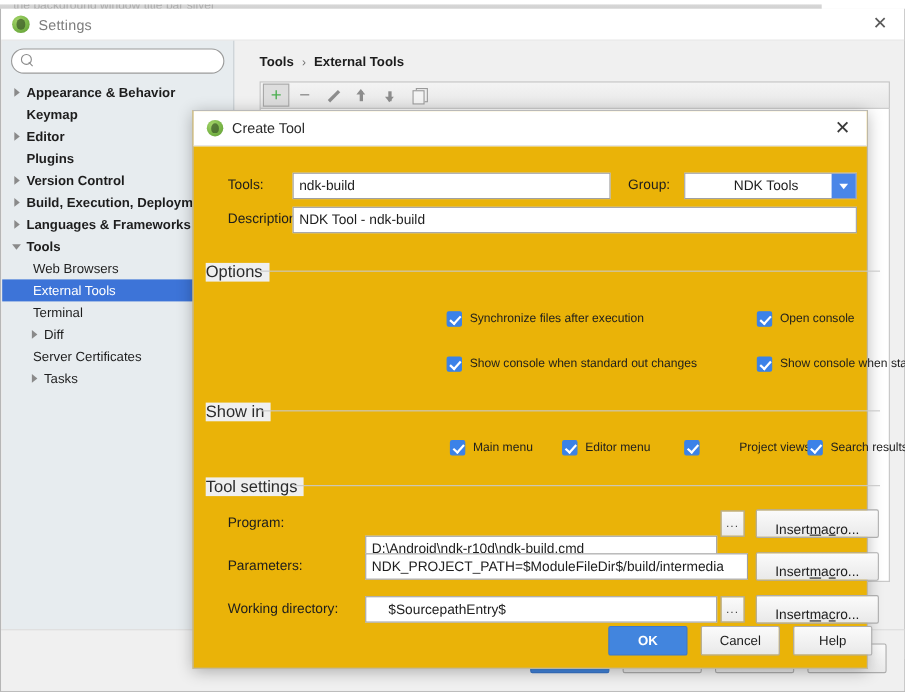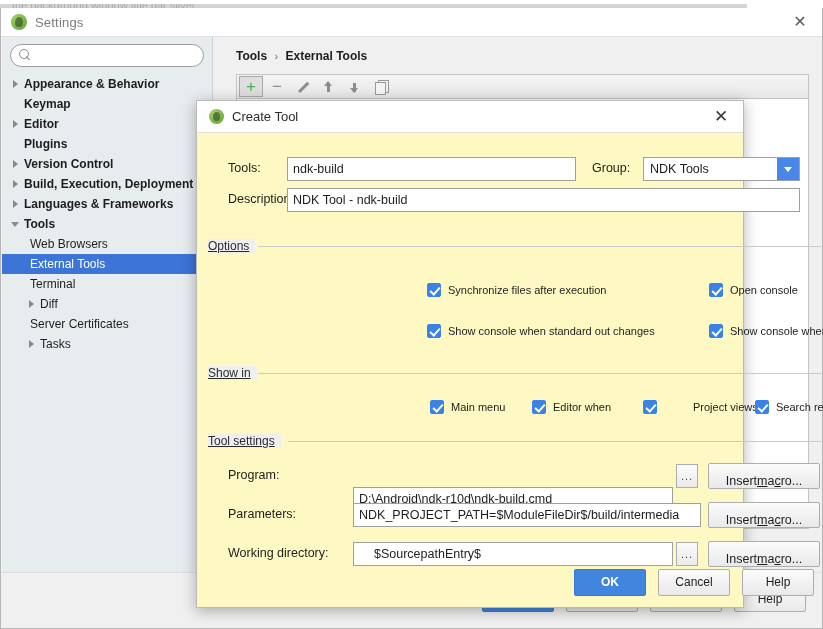--- a/index.html
+++ b/index.html
@@ -183,22 +183,22 @@
     display: flex; align-items: center; justify-content: center;
     cursor: default;
   }
   .btn.primary {
     background: #4285de; border: 1px solid #3a78cd; color: #ffffff; font-weight: bold;
   }
   .btn.disabled { color: #b0b0b0; }
 
   
   .dialog {
-    position: absolute; left: 196px; top: 100px; width: 548px; height: 508px;
-    background: #fef9c3;
+    position: absolute; left: 175px; top: 100px; width: 614px; height: 508px;
+    background: #eab308;
     border: 1px solid #b9b9b9;
     box-shadow: 0 3px 14px rgba(0,0,0,.30);
   }
   .dlg-titlebar {
     height: 32px; background: #ffffff; border-bottom: 1px solid #e0e0e0;
     display: flex; align-items: center; position: relative;
   }
   .dlg-titlebar .app-icon {
     width: 15px; height: 15px; margin-left: 12px; margin-right: 8px;
     border-radius: 50%;
@@ -225,34 +225,34 @@
     height: 24px; background: #ffffff; border: 1px solid #a0a0a0;
     font-family: inherit; font-size: 12.5px; color: #1d1d1d;
     padding: 0 5px; outline: none;
   }
   .tfield:read-only { background: #ffffff; }
 
   .combo {
     height: 24px; display: flex; align-items: center;
     background: #ffffff; border: 1px solid #a0a0a0;
   }
-  .combo .val { flex: 1; padding-left: 6px; font-size: 12.5px; color: #1d1d1d; }
+  .combo .val { flex: 1; padding-left: 6px; font-size: 12.5px; color: #1d1d1d; margin-left: 38px; }
   .combo .arrow {
     width: 22px; height: 22px; background: #4a86e8;
     display: flex; align-items: center; justify-content: center;
   }
   .combo .arrow::after {
     content: ""; border-top: 5px solid #ffffff;
     border-left: 4.5px solid transparent; border-right: 4.5px solid transparent;
   }
 
   .group-box { position: absolute; }
   .group-title {
     position: absolute; left: 0; top: -7px; background: #efefef;
-    padding-right: 6px; font-size: 12px; color: #2b2b2b; text-decoration: underline;
+    padding-right: 6px; font-size: 15px; color: #2b2b2b;
   }
   .group-line {
     position: absolute; top: 0; height: 1px; background: #c9c9c9;
   }
 
   .cb { display: flex; align-items: center; }
   .cb .box {
     width: 14px; height: 14px; background: #3b82e8; border: 1px solid #3b82e8;
     border-radius: 2px; position: relative; flex: none;
   }
@@ -453,21 +453,21 @@
       <div class="group-box" style="left:11px; top:240px; width:613px; height:48px;">
         <span class="group-title">Show in</span>
         <div class="group-line" style="left:50px; width:563px;"></div>
 
         <div class="cb" style="position:absolute; left:222px; top:27px;">
           <span class="box"></span>
           <span class="cb-label">Main menu</span>
         </div>
         <div class="cb" style="position:absolute; left:324px; top:27px;">
           <span class="box"></span>
-          <span class="cb-label">Editor when</span>
+          <span class="cb-label">Editor menu</span>
         </div>
         <div class="cb" style="position:absolute; left:435px; top:27px;gap:29px;">
           <span class="box"></span>
           <span class="cb-label">Project views</span>
         </div>
         <div class="cb" style="position:absolute; left:547px; top:27px;">
           <span class="box"></span>
           <span class="cb-label">Search results</span>
         </div>
       </div>

